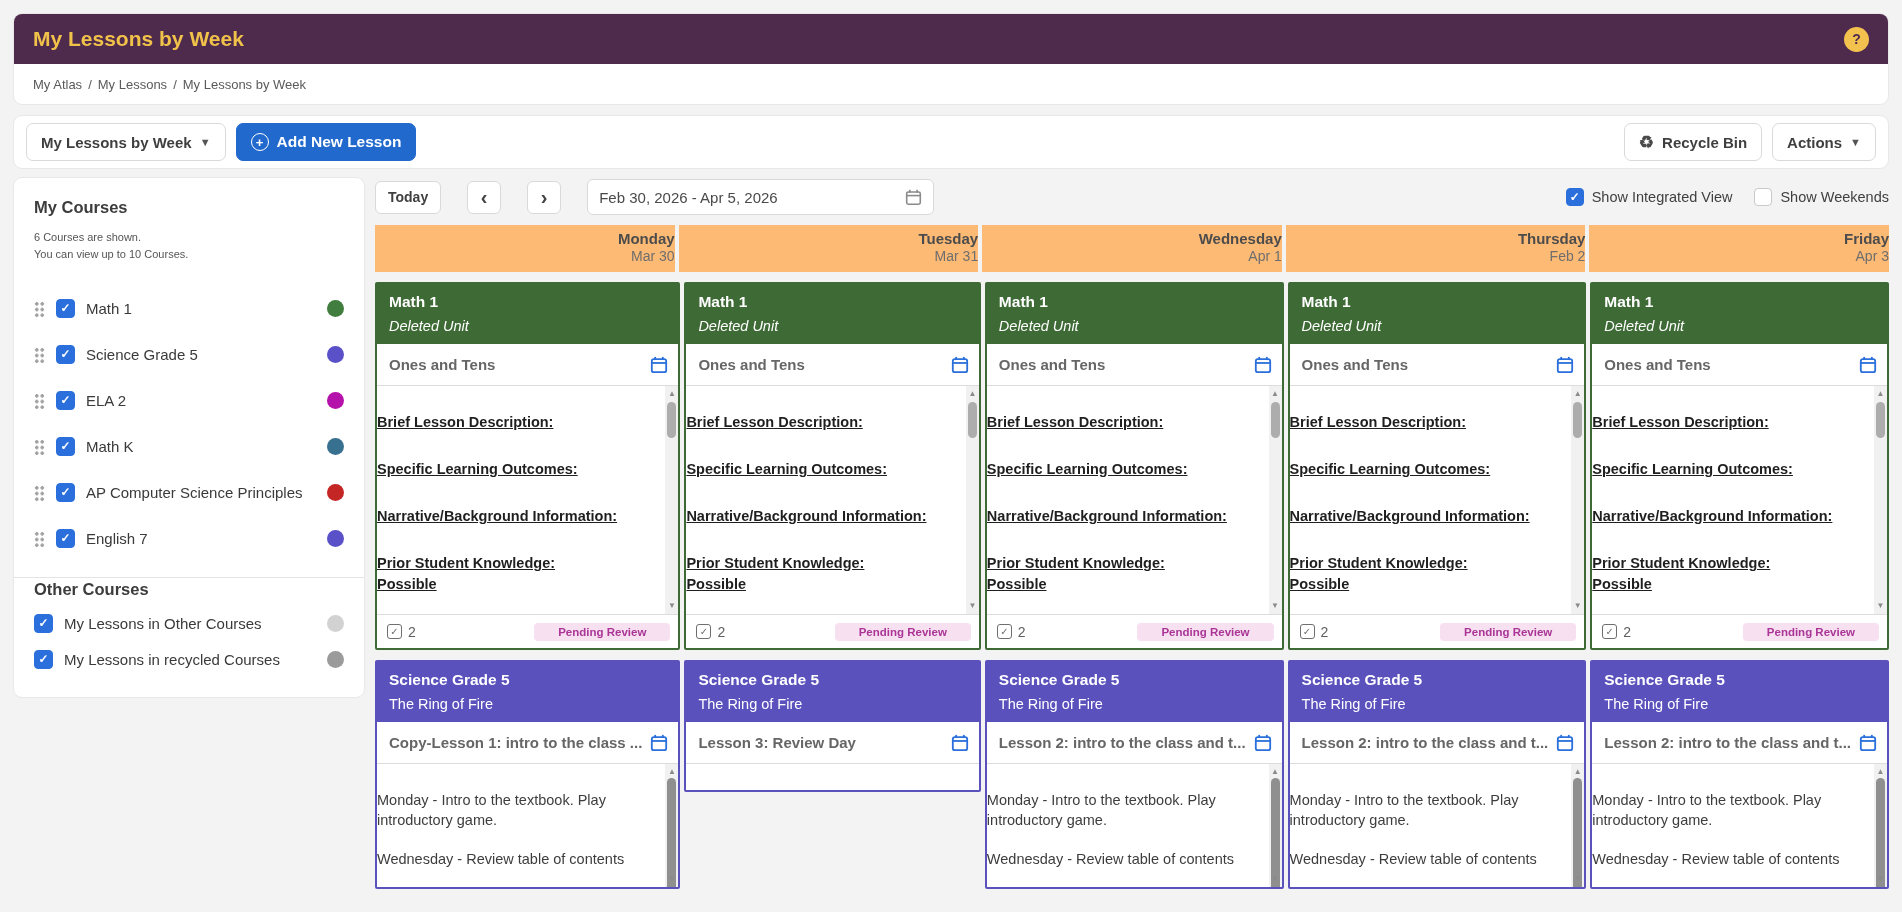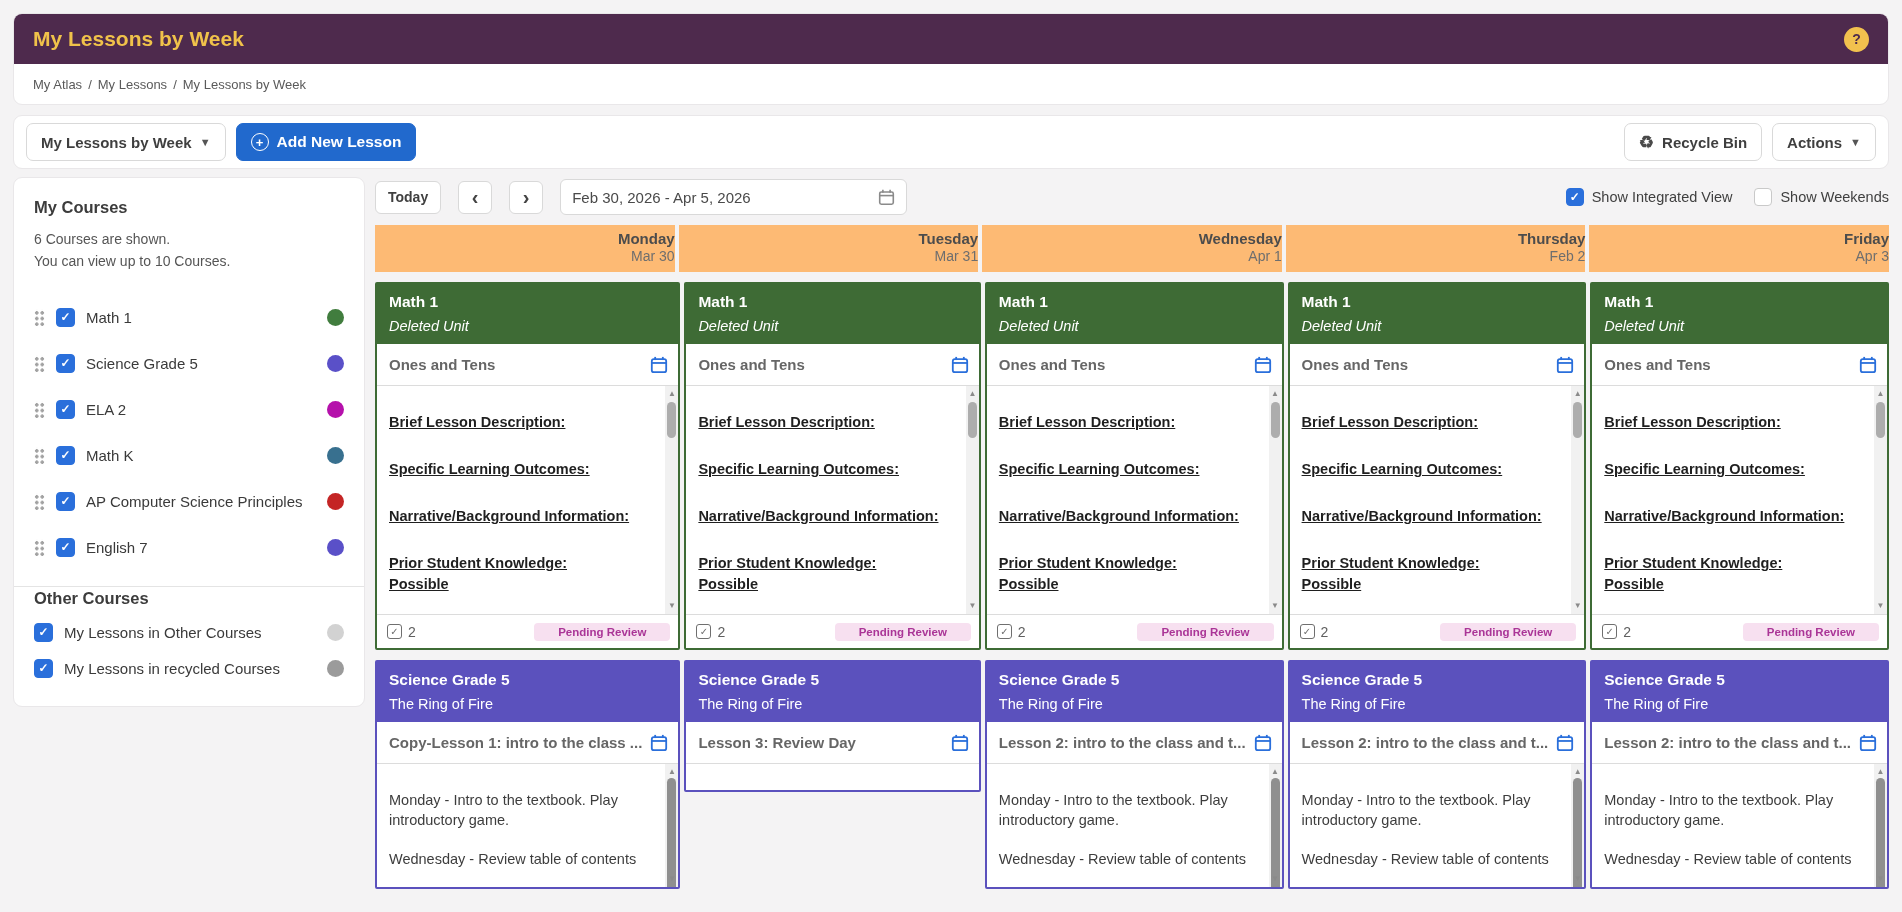--- a/index.html
+++ b/index.html
@@ -24,38 +24,38 @@
   .btn-primary { background:#2169cd; border:1px solid #2169cd; color:#fff; font-weight:700; font-size:15.5px; }
   .plus-circle { width:18px; height:18px; border:1.6px solid #fff; border-radius:50%; display:inline-flex; align-items:center; justify-content:center; font-size:13px; font-weight:700; line-height:1; }
   .recycle-glyph { font-size:17px; line-height:1; color:#4a4a4a; }
 
   
   .main-row { margin-top:8px; display:flex; gap:10px; align-items:flex-start; }
 
   
   .sidebar { width:352px; padding:20px; flex:none; }
   .side-title { font-size:16.5px; font-weight:700; color:#3c3c3c; }
-  .side-info { margin-top:12px; font-size:14px; color:#555; line-height:1.55; }
+  .side-info { margin-top:12px; font-size:11px; color:#555; line-height:1.55; }
   .course-list { margin-top:22px; }
   .course-row { display:flex; align-items:center; height:46px; gap:11px; }
   .drag-handle { width:11px; height:17px; background-image:radial-gradient(#a2a2a2 1.5px, transparent 1.7px); background-size:5.5px 5.7px; background-position:0 1px; flex:none; cursor:grab; }
   .cb { width:19px; height:19px; border-radius:4px; background:#2a6fdb; border:1.5px solid #2a6fdb; display:flex; align-items:center; justify-content:center; flex:none; cursor:pointer; }
   .cb .tick { color:#fff; font-size:12px; font-weight:700; line-height:1; }
   .cb.unchecked { background:#fff; border-color:#c9c9c9; }
   .course-label { font-size:15px; color:#3a3a3a; flex:1; }
   .course-dot { width:17px; height:17px; border-radius:50%; flex:none; }
   .side-divider { border-top:1px solid #e4e4e4; margin:16px -20px 0 -20px; }
   .other-title { margin-top:2px; font-size:16.5px; font-weight:700; color:#3c3c3c; }
   .other-list { margin-top:6px; }
   .other-row { display:flex; align-items:center; height:36px; gap:11px; }
 
   
   .calendar { flex:1; min-width:0; }
   .cal-controls { height:40px; display:flex; align-items:center; justify-content:space-between; }
-  .cc-left { display:flex; align-items:center; gap:17px; }
+  .cc-left { display:flex; align-items:center; gap:26px; }
   .btn-sm { height:33px; padding:0 12px; font-size:14px; font-weight:600; border:1px solid #d9d9d9; background:#fff; border-radius:6px; color:#3f3f3f; cursor:pointer; font-family:inherit; }
   .nav-btn { width:34px; height:33px; display:inline-flex; align-items:center; justify-content:center; font-size:20px; color:#444; padding:0; }
   .date-field { width:347px; height:36px; border:1px solid #d9d9d9; border-radius:6px; background:#fff; display:flex; align-items:center; justify-content:space-between; padding:0 11px; font-size:15px; color:#4a4a4a; cursor:pointer; }
   .cc-right { display:flex; align-items:center; gap:22px; }
   .cb-inline { display:flex; align-items:center; gap:8px; font-size:14.5px; color:#3f3f3f; cursor:pointer; }
   .cb-inline .cb { width:18px; height:18px; }
 
   
   .cal-ic { display:inline-block; }
   .cal-ic svg { display:block; }
@@ -71,21 +71,21 @@
   .card { margin-top:10px; background:#fff; border:2px solid; border-radius:2px; display:flex; flex-direction:column; }
   .card-head { padding:9px 12px 10px 12px; color:#fff; }
   .card-course { font-size:15.5px; font-weight:700; }
   .card-unit { font-size:14.5px; margin-top:7px; }
   .card-unit.italic { font-style:italic; }
   .card-titlerow { height:42px; display:flex; align-items:center; justify-content:space-between; gap:8px; padding:0 10px 0 12px; border-bottom:1px solid #dcdcdc; background:#fff; cursor:pointer; }
   .card-title { font-size:15px; font-weight:600; color:#666; white-space:nowrap; overflow:hidden; flex:1; }
   .card-body { position:relative; background:#fff; overflow:hidden; }
   .card.math .card-body { height:228px; }
   .card.science .card-body { flex:1; height:132px; }
-  .body-inner { padding:26px 22px 0 12px; }
+  .body-inner { padding:26px 22px 0 0; }
   .link-group { margin-bottom:26px; }
   .link-line { display:block; font-size:14.5px; font-weight:700; color:#1f1f1f; text-decoration:underline; line-height:1.45; cursor:pointer; width:max-content; max-width:100%; }
   .para { font-size:14.5px; color:#3d3d3d; line-height:1.4; margin-bottom:18px; }
   .scrollbar { position:absolute; top:0; right:0; width:13px; height:100%; background:#f1f1f1; }
   .sb-up, .sb-down { position:absolute; left:0; width:13px; text-align:center; font-size:8px; color:#8a8a8a; line-height:10px; }
   .sb-up { top:3px; } .sb-down { bottom:3px; }
   .sb-thumb { position:absolute; left:2px; width:9px; border-radius:5px; background:#adadad; }
   .sb-thumb.small { top:16px; height:36px; }
   .sb-thumb.large { top:14px; height:118px; background:#8f8f8f; }
   .card-footer { height:34px; border-top:1px solid #dcdcdc; display:flex; align-items:center; justify-content:space-between; padding:0 8px 0 10px; background:#fff; }

